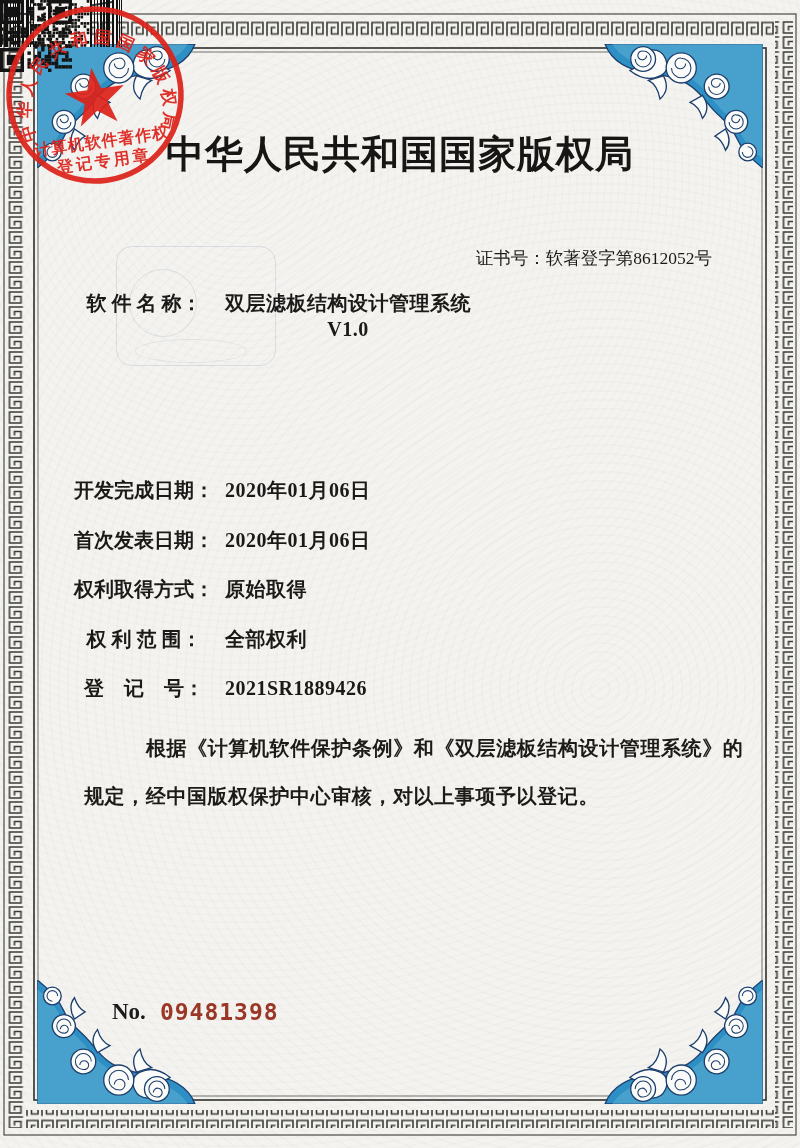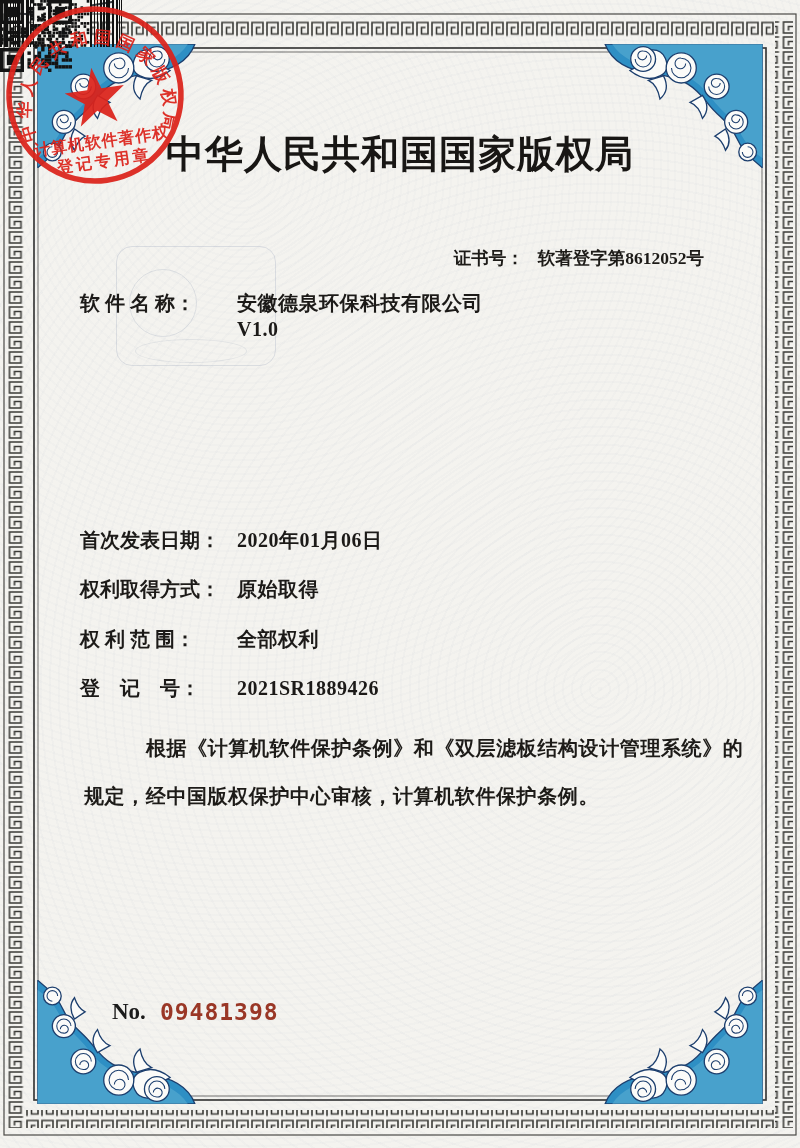--- a/index.html
+++ b/index.html
@@ -46,25 +46,25 @@
     left:0;top:129px;width:100%;
     text-align:center;font-size:38px;font-weight:700;letter-spacing:1px;
     color:#181614;
   }
   .cert-title{
     left:0;top:182px;width:100%;
     text-align:center;font-size:43px;font-weight:700;letter-spacing:0px;
     color:#14120f;
   }
   .certno-line{
-    right:96px;top:246px;font-size:17.5px;font-weight:700;color:#1d1b18;
-    display:flex;gap:14px;
-  }
-
-  .row{position:absolute;left:80px;font-size:20px;font-weight:700;line-height:26px;}
+    right:88px;top:246px;font-size:17.5px;font-weight:400;color:#1d1b18;
+    display:flex;
+  }
+
+  .row{position:absolute;left:68px;font-size:20px;font-weight:700;line-height:26px;text-align:center;}
   .flabel{display:inline-block;width:152px;vertical-align:top;}
   .fvalue{display:inline-block;vertical-align:top;letter-spacing:0.5px;}
 
   .stline{position:absolute;font-size:20px;font-weight:700;letter-spacing:0.6px;color:#1d1b18;white-space:nowrap;}
   .stline.l1{left:146px;top:735px;}
   .stline.l2{left:84px;top:783px;}
 
   .barcode{left:146px;top:838px;width:122px;height:47px;}
   .qrcode{left:147px;top:902px;width:72px;height:72px;}
 
@@ -160,26 +160,30 @@
   <div class="abs authority">中华人民共和国国家版权局</div>
 
   <div class="abs certno-line">
     <span>证书号：</span>
     <span>软著登字第8612052号</span>
   </div>
 
   <div class="row" style="top:290px">
     <span class="flabel">软 件 名 称：</span>
     <span class="fvalue">
-      <div>安徽德泉环保科技有限公司</div>
+      <div>双层滤板结构设计管理系统</div>
       <div>V1.0</div>
     </span>
   </div>
 
 
+  <div class="row" style="top:477px">
+    <span class="flabel">开发完成日期：</span>
+    <span class="fvalue">2020年01月06日</span>
+  </div>
 
   <div class="row" style="top:527px">
     <span class="flabel">首次发表日期：</span>
     <span class="fvalue">2020年01月06日</span>
   </div>
 
   <div class="row" style="top:626px">
     <span class="flabel">权 利 范 围：</span>
     <span class="fvalue">全部权利</span>
   </div>
@@ -188,21 +192,21 @@
     <span class="flabel">权利取得方式：</span>
     <span class="fvalue">原始取得</span>
   </div>
 
   <div class="row" style="top:675px">
     <span class="flabel">登　记　号：</span>
     <span class="fvalue">2021SR1889426</span>
   </div>
 
   <div class="stline l1">根据《计算机软件保护条例》和《双层滤板结构设计管理系统》的</div>
-  <div class="stline l2">规定，经中国版权保护中心审核，计算机软件保护条例。</div>
+  <div class="stline l2">规定，经中国版权保护中心审核，对以上事项予以登记。</div>
 
   <svg class="layer abs barcode" viewBox="0 0 122 47">
     <g id="barcode-bars">
         <rect x="0" y="0" width="2" height="47" fill="#111"></rect>
         <rect x="4" y="0" width="4" height="47" fill="#111"></rect>
         <rect x="10" y="0" width="1" height="47" fill="#111"></rect>
         <rect x="13" y="0" width="1" height="47" fill="#111"></rect>
         <rect x="15" y="0" width="1" height="47" fill="#111"></rect>
         <rect x="17" y="0" width="3" height="47" fill="#111"></rect>
         <rect x="22" y="0" width="2" height="47" fill="#111"></rect>

